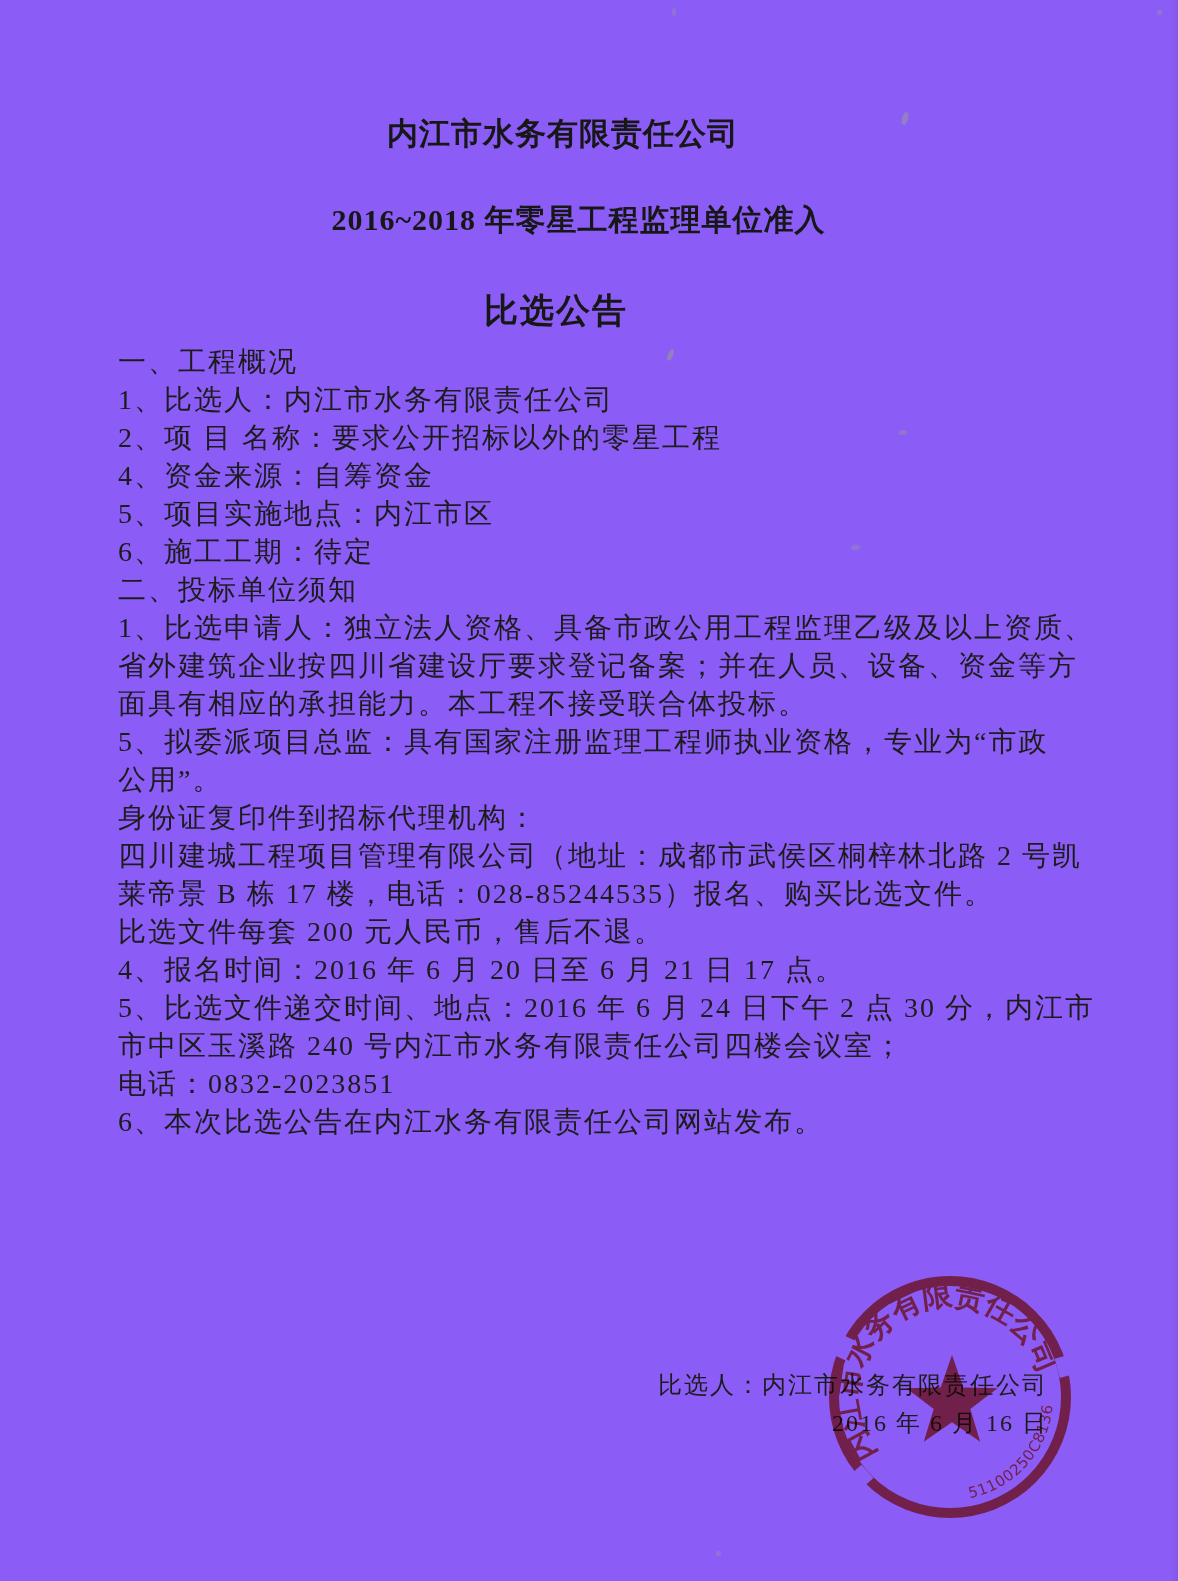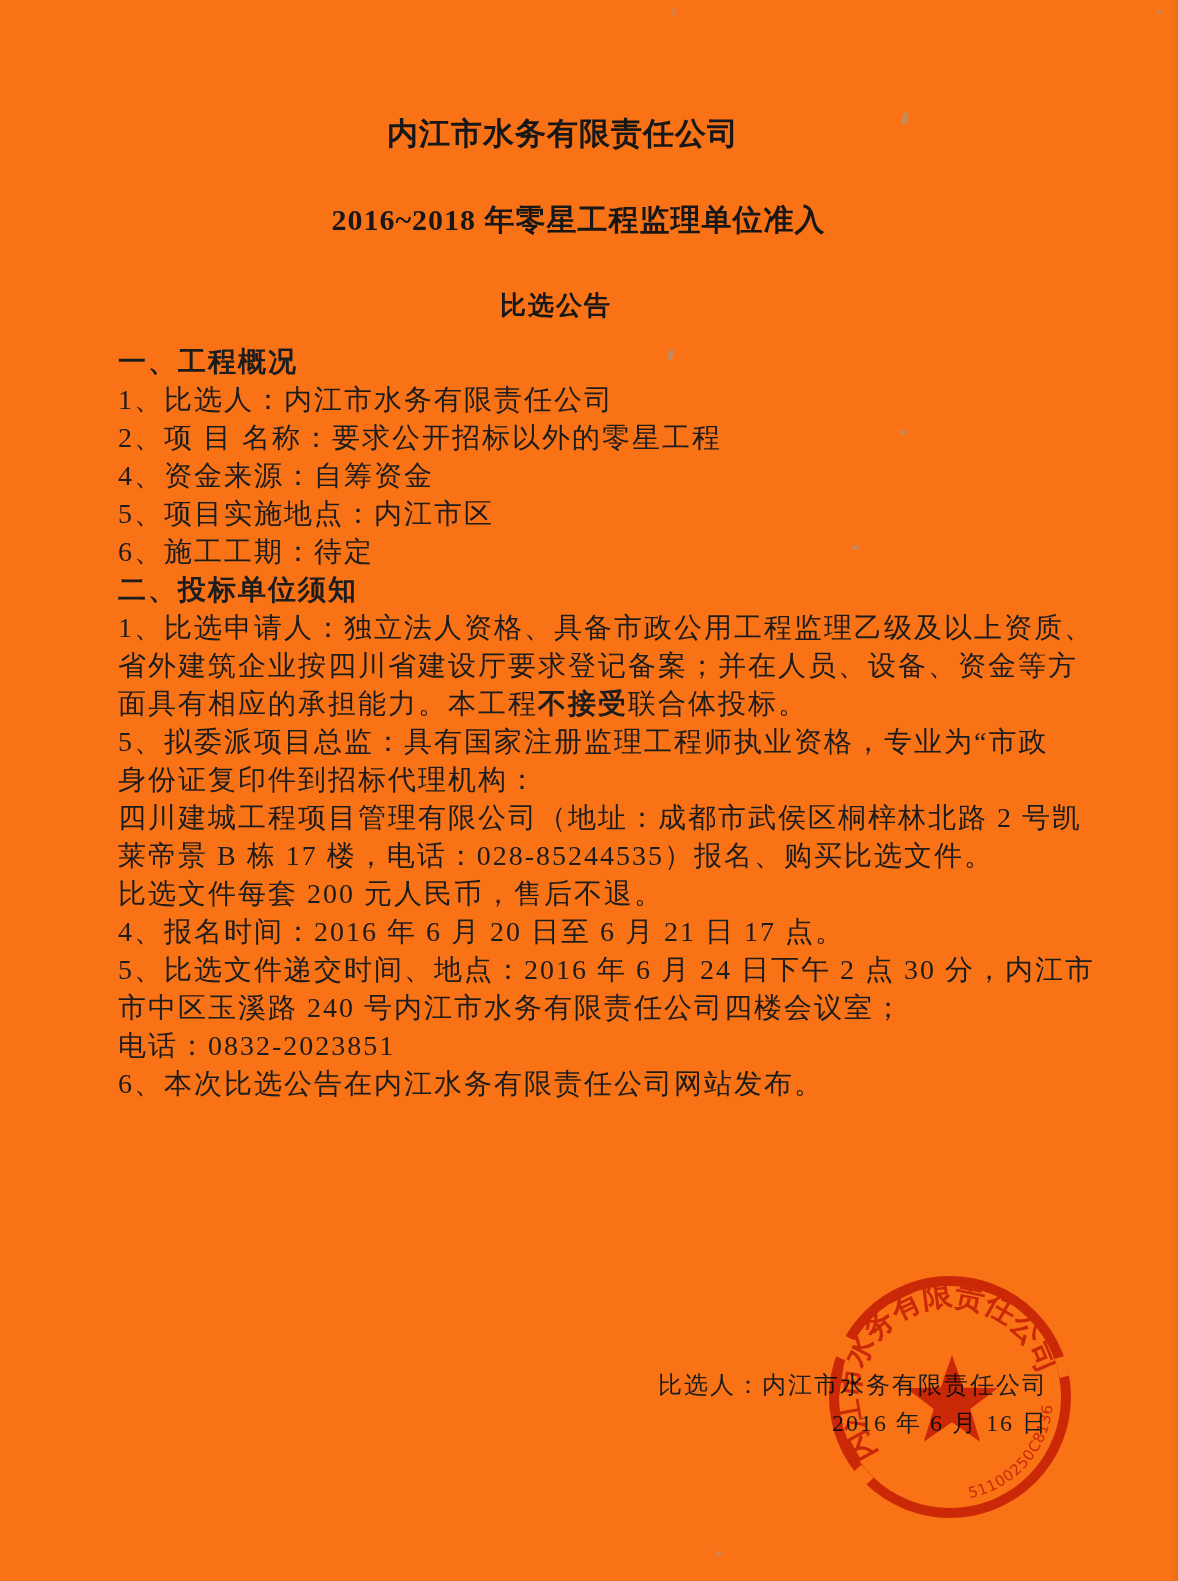--- a/index.html
+++ b/index.html
@@ -1,41 +1,41 @@
 <!DOCTYPE html>
 <html><head>
 <meta charset="utf-8">
 <style>
   html,body{margin:0;padding:0;background:#ffffff;}
   .page{
     position:relative;
     width:1178px;height:1581px;
-    background:#f97316;
+    background:#8b5cf6;
     overflow:hidden;
     font-family:"Liberation Serif","DejaVu Serif",serif;
     color:#1c1c1c;
   }
   .titles{
     position:absolute;left:0;right:52px;top:0;
     text-align:center;
   }
   .title{font-weight:bold;color:#171717;}
   .title-1{position:absolute;left:0;right:0;top:113px;font-size:31px;letter-spacing:1px;}
   .title-2{position:absolute;left:0;right:0;top:200px;font-size:30px;letter-spacing:1px;padding-left:31px;}
-  .title-3{position:absolute;left:0;right:14px;top:288px;font-size:26px;letter-spacing:2px;}
+  .title-3{position:absolute;left:0;right:14px;top:288px;font-size:34px;letter-spacing:2px;}
   .body-text{
     position:absolute;left:118px;top:343px;right:40px;
     font-size:28px;
   }
   .line{
     height:38px;line-height:38px;
     white-space:nowrap;
     letter-spacing:2px;
   }
-  .seg-bold{font-weight:bold;margin-top:36px;}
+  .seg-bold{font-weight:normal;margin-top:36px;}
   .signoff{
     position:absolute;top:1366px;right:130px;
     text-align:right;
     font-size:24px;letter-spacing:1px;
   }
   .signoff .line{height:38px;line-height:38px;}
   .stamp{
     position:absolute;left:820px;top:1267px;
     width:260px;height:260px;
     mix-blend-mode:multiply;
@@ -73,20 +73,21 @@
       <div class="line"><span>1、比选人：内江市水务有限责任公司</span></div>
       <div class="line"><span>2、项 目 名称：要求公开招标以外的零星工程</span></div>
       <div class="line"><span>4、资金来源：自筹资金</span></div>
       <div class="line"><span>5、项目实施地点：内江市区</span></div>
       <div class="line"><span>6、施工工期：待定</span></div>
       <div class="line"><span class="seg-bold">二、投标单位须知</span></div>
       <div class="line"><span>1、比选申请人：独立法人资格、具备市政公用工程监理乙级及以上资质、</span></div>
       <div class="line"><span>省外建筑企业按四川省建设厅要求登记备案；并在人员、设备、资金等方</span></div>
       <div class="line"><span>面具有相应的承担能力。本工程</span><span class="seg-bold">不接受</span><span>联合体投标。</span></div>
       <div class="line"><span>5、拟委派项目总监：具有国家注册监理工程师执业资格，专业为“市政</span></div>
+      <div class="line"><span>公用”。</span></div>
       <div class="line"><span>身份证复印件到招标代理机构：</span></div>
       <div class="line"><span>四川建城工程项目管理有限公司（地址：成都市武侯区桐梓林北路 2 号凯</span></div>
       <div class="line"><span>莱帝景 B 栋 17 楼，电话：028-85244535）报名、购买比选文件。</span></div>
       <div class="line"><span>比选文件每套 200 元人民币，售后不退。</span></div>
       <div class="line"><span>4、报名时间：2016 年 6 月 20 日至 6 月 21 日 17 点。</span></div>
       <div class="line"><span>5、比选文件递交时间、地点：2016 年 6 月 24 日下午 2 点 30 分，内江市</span></div>
       <div class="line"><span>市中区玉溪路 240 号内江市水务有限责任公司四楼会议室；</span></div>
       <div class="line"><span>电话：0832-2023851</span></div>
       <div class="line"><span>6、本次比选公告在内江水务有限责任公司网站发布。</span></div>
     </div>

